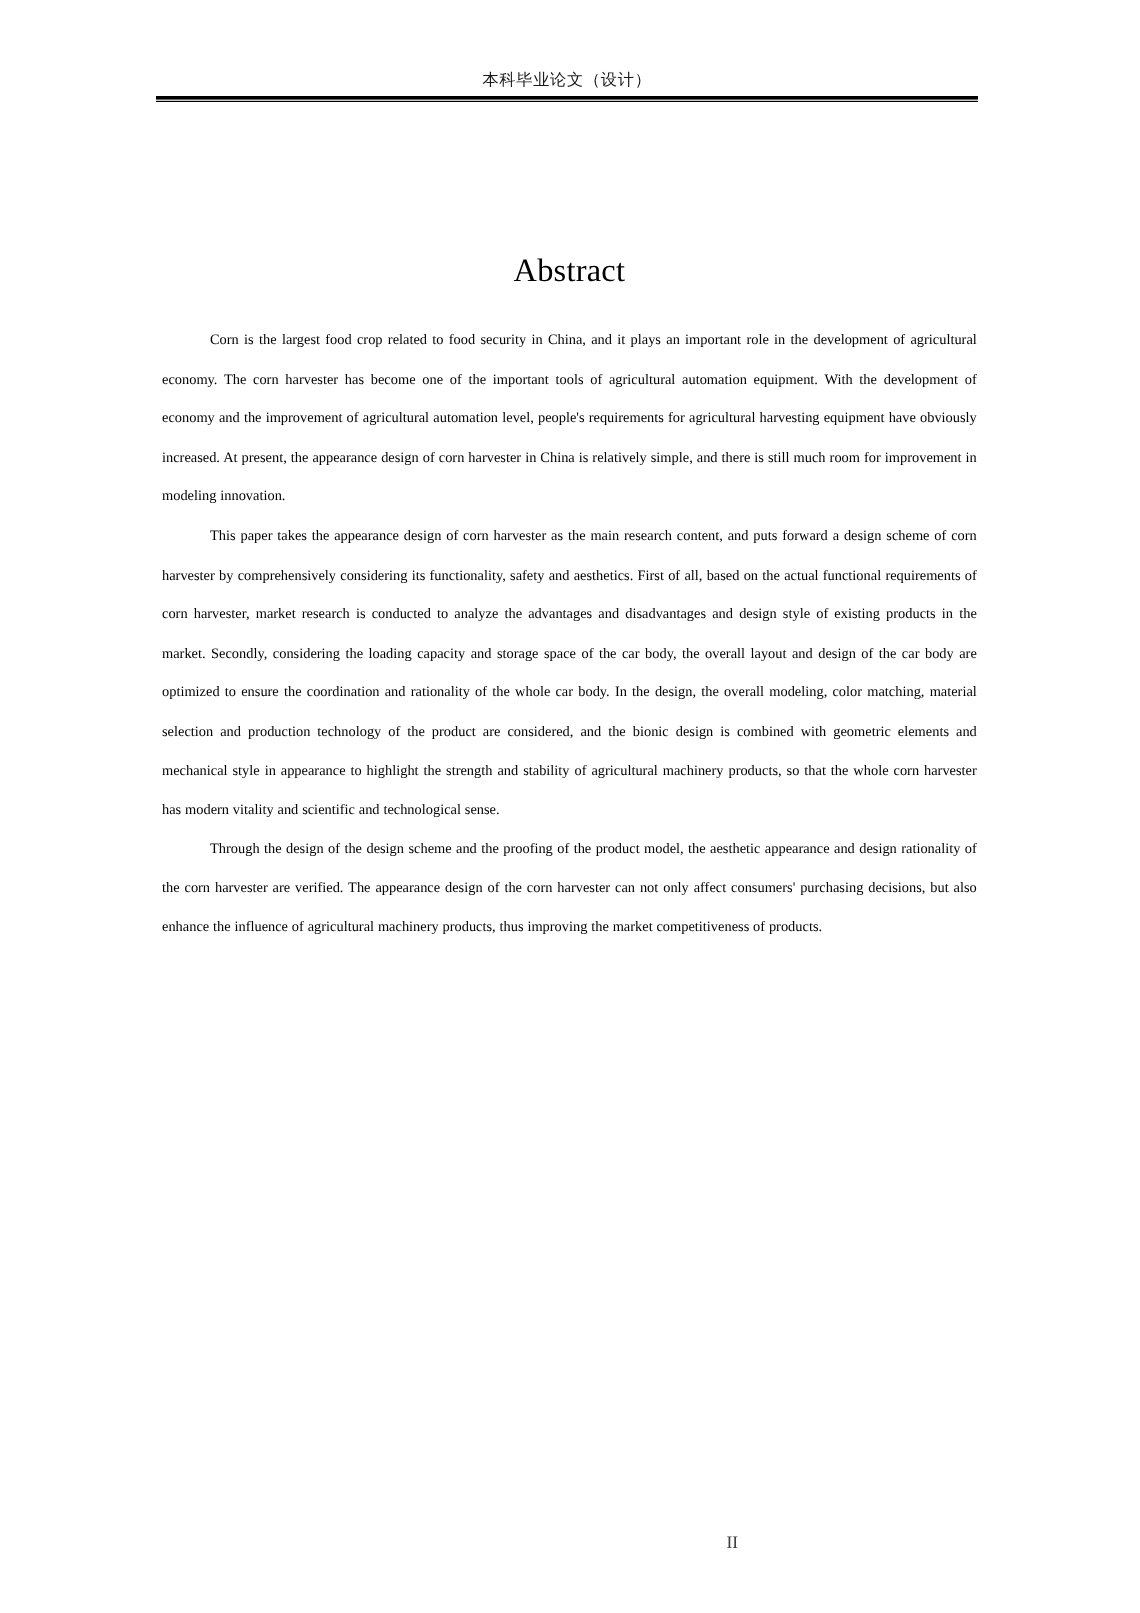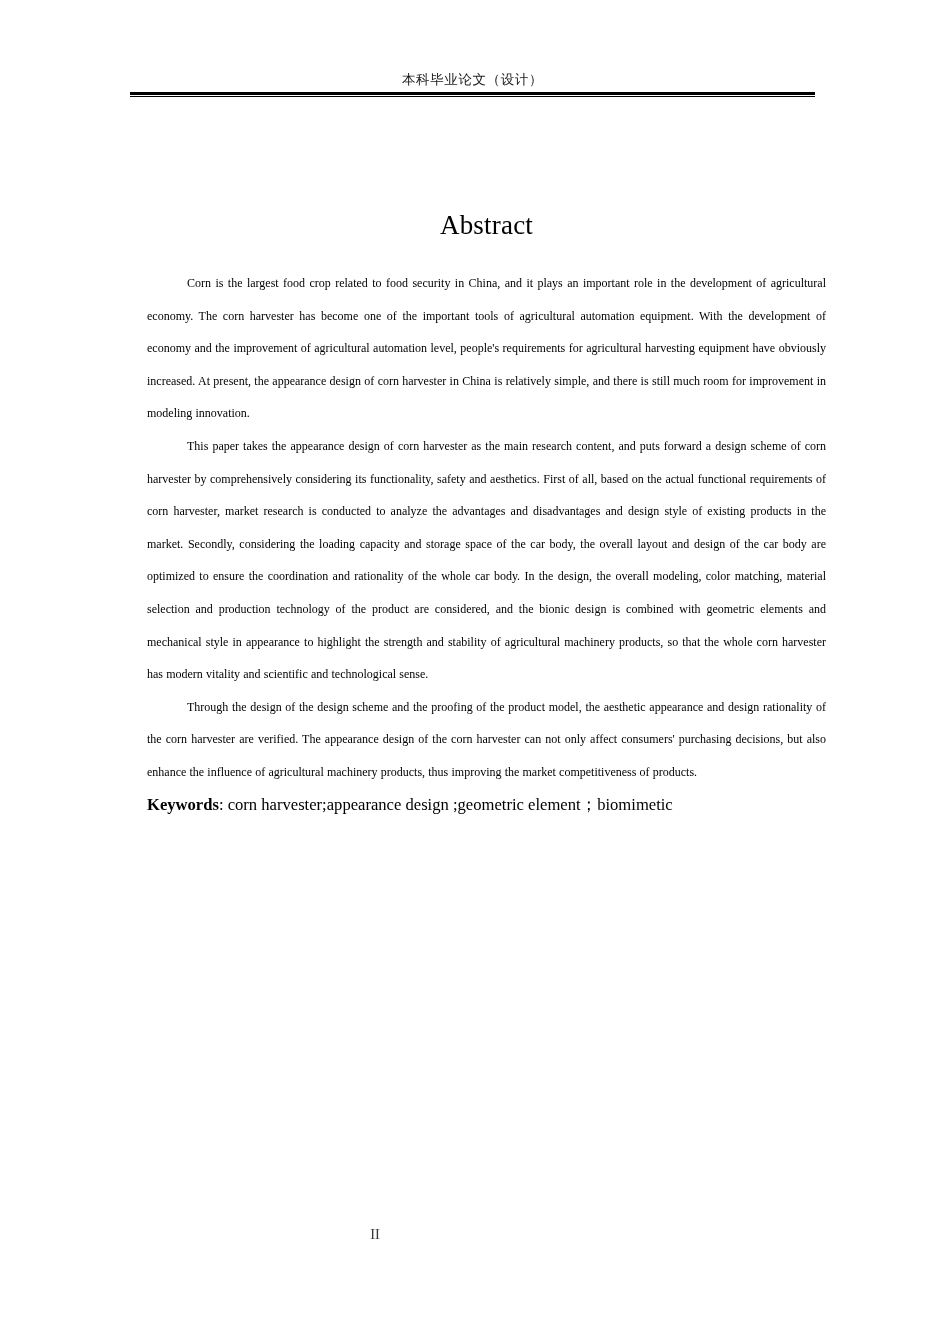--- a/index.html
+++ b/index.html
@@ -19,21 +19,21 @@
     margin: 0 auto;
     background: #ffffff;
     overflow: hidden;
     box-sizing: border-box;
   }
 
   
   .header-block {
     position: absolute;
     left: 130px;
-    top: 68px;
+    top: 56px;
     width: 685px;
   }
   .header-text {
     text-align: center;
     font-family: "DejaVu Sans", "Liberation Sans", sans-serif;
     font-size: 13.5px;
     line-height: 22px;
     letter-spacing: 0.6px;
     color: #1a1a1a;
     white-space: nowrap;
@@ -55,21 +55,21 @@
     position: absolute;
     left: 0; top: 4px;
     width: 100%;
     height: 1px;
     background: #000000;
   }
 
   
   .content {
     position: absolute;
-    left: 147px;
+    left: 135px;
     top: 205px;
     width: 679px;
   }
   .doc-title {
     text-align: center;
     font-size: 27px;
     line-height: 40px;
     font-weight: normal;
     margin: 0 0 22px 0;
     letter-spacing: 0.2px;
@@ -92,23 +92,23 @@
     text-indent: 0;
   }
   .kw-label {
     font-weight: bold;
   }
 
   
   .footer {
     position: absolute;
     left: 135px;
-    top: 1224px;
+    top: 1276px;
     width: 480px;
-    text-align: center;
+    text-align: right;
     font-size: 14.5px;
     line-height: 20px;
     color: #3a3a3a;
   }
 </style>
 </head>
 <body>
 
 <div class="page">
 
@@ -123,19 +123,18 @@
   <div class="content">
 
     <h1 class="doc-title">Abstract</h1>
 
     <p class="para">Corn is the largest food crop related to food security in China, and it plays an important role in the development of agricultural economy. The corn harvester has become one of the important tools of agricultural automation equipment. With the development of economy and the improvement of agricultural automation level, people's requirements for agricultural harvesting equipment have obviously increased. At present, the appearance design of corn harvester in China is relatively simple, and there is still much room for improvement in modeling innovation.</p>
 
     <p class="para">This paper takes the appearance design of corn harvester as the main research content, and puts forward a design scheme of corn harvester by comprehensively considering its functionality, safety and aesthetics. First of all, based on the actual functional requirements of corn harvester, market research is conducted to analyze the advantages and disadvantages and design style of existing products in the market. Secondly, considering the loading capacity and storage space of the car body, the overall layout and design of the car body are optimized to ensure the coordination and rationality of the whole car body. In the design, the overall modeling, color matching, material selection and production technology of the product are considered, and the bionic design is combined with geometric elements and mechanical style in appearance to highlight the strength and stability of agricultural machinery products, so that the whole corn harvester has modern vitality and scientific and technological sense.</p>
 
     <p class="para">Through the design of the design scheme and the proofing of the product model, the aesthetic appearance and design rationality of the corn harvester are verified. The appearance design of the corn harvester can not only affect consumers' purchasing decisions, but also enhance the influence of agricultural machinery products, thus improving the market competitiveness of products.</p>
 
-    <p class="keywords"><span class="kw-label">Keywords</span><span>: corn harvester;appearance design ;geometric element；biomimetic</span></p>
 
   </div>
 
   <div class="footer">II</div>
 
 </div>
 
 </body></html>

